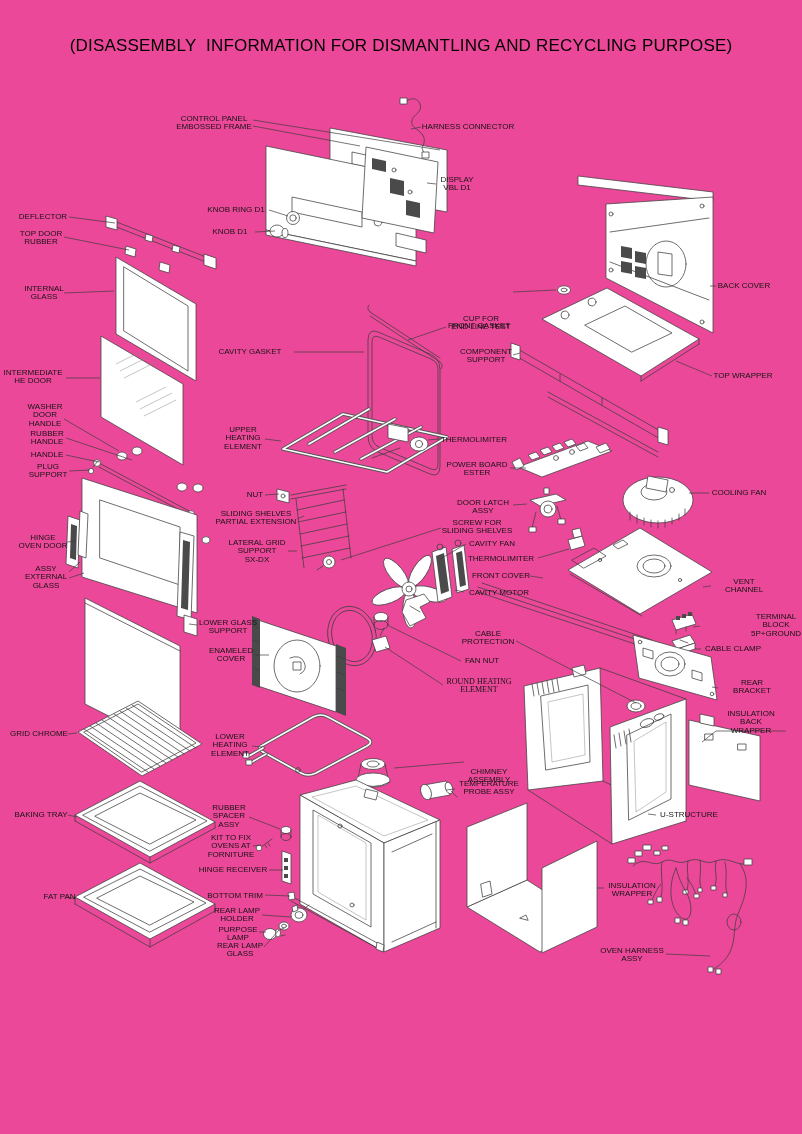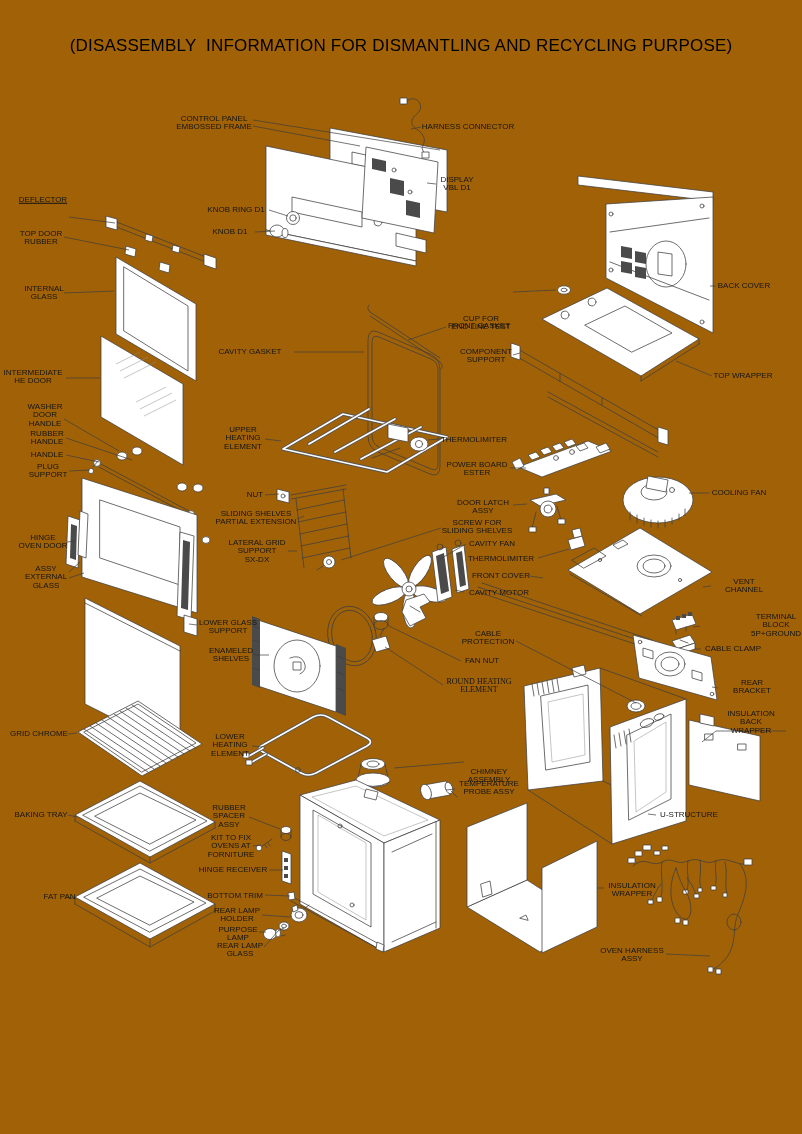--- a/index.html
+++ b/index.html
@@ -1,16 +1,16 @@
 <!DOCTYPE html>
 <html><head>
 <meta charset="utf-8">
 <style>
   html,body{margin:0;padding:0;background:#fff;}
-  .page{position:relative;width:802px;height:1134px;background:#a16207;overflow:hidden;
+  .page{position:relative;width:802px;height:1134px;background:#ec4899;overflow:hidden;
         font-family:"Liberation Sans", sans-serif;}
   .title{position:absolute;top:36px;left:0;width:802px;text-align:center;
          font-size:17px;letter-spacing:.2px;color:#000;white-space:pre;}
   #labels .lbl{position:absolute;transform:translate(-50%,-50%);
         font-size:8px;line-height:1.06;text-align:center;color:#141414;
         white-space:pre-line;letter-spacing:0;}
   svg{position:absolute;top:0;left:0;}
   .s{stroke:#3d3d3d;fill:none;stroke-width:.75;stroke-linejoin:round;stroke-linecap:round;}
   .sf{stroke:#3d3d3d;fill:#fff;stroke-width:.75;stroke-linejoin:round;}
   .sl{stroke:#8a8a8a;fill:none;stroke-width:.5;}
@@ -588,21 +588,21 @@
   </svg>
 
   <div id="labels">
       <div class="lbl" style="left: 214px; top: 123px;">CONTROL PANEL
 EMBOSSED FRAME</div>
       <div class="lbl" style="left: 468px; top: 127px;">HARNESS CONNECTOR</div>
       <div class="lbl" style="left: 457px; top: 184px;">DISPLAY
 VBL D1</div>
       <div class="lbl" style="left: 236px; top: 210px;">KNOB RING D1</div>
       <div class="lbl" style="left: 230px; top: 232px;">KNOB D1</div>
-      <div class="lbl" style="left: 43px; top: 200px; text-decoration: underline;">DEFLECTOR</div>
+      <div class="lbl" style="left: 43px; top: 217px;">DEFLECTOR</div>
       <div class="lbl" style="left: 41px; top: 238px;">TOP DOOR
 RUBBER</div>
       <div class="lbl" style="left: 44px; top: 293px;">INTERNAL
 GLASS</div>
       <div class="lbl" style="left: 481px; top: 291px; margin-top: 32px;">CUP FOR
 END LINE TEST</div>
       <div class="lbl" style="left: 479px; top: 326px;">FRONT GASKET</div>
       <div class="lbl" style="left: 250px; top: 352px;">CAVITY GASKET</div>
       <div class="lbl" style="left: 486px; top: 356px;">COMPONENT
 SUPPORT</div>
@@ -645,21 +645,21 @@
 GLASS</div>
       <div class="lbl" style="left: 499px; top: 593px;">CAVITY MOTOR</div>
       <div class="lbl" style="left: 744px; top: 586px;">VENT CHANNEL</div>
       <div class="lbl" style="left: 228px; top: 627px;">LOWER GLASS
 SUPPORT</div>
       <div class="lbl" style="left: 737px; top: 626px; margin-left: 39px;">TERMINAL BLOCK
 5P+GROUND</div>
       <div class="lbl" style="left: 488px; top: 638px;">CABLE
 PROTECTION</div>
       <div class="lbl" style="left: 231px; top: 655px;">ENAMELED
-SHELVES</div>
+COVER</div>
       <div class="lbl" style="left: 733px; top: 649px;">CABLE CLAMP</div>
       <div class="lbl" style="left: 482px; top: 661px;">FAN NUT</div>
       <div class="lbl" style="left: 479px; top: 686px; font-family: Liberation Serif, serif;">ROUND HEATING
 ELEMENT</div>
       <div class="lbl" style="left: 752px; top: 687px;">REAR BRACKET</div>
       <div class="lbl" style="left: 751px; top: 723px;">INSULATION BACK
 WRAPPER</div>
       <div class="lbl" style="left: 39px; top: 734px;">GRID CHROME</div>
       <div class="lbl" style="left: 230px; top: 746px;">LOWER
 HEATING

